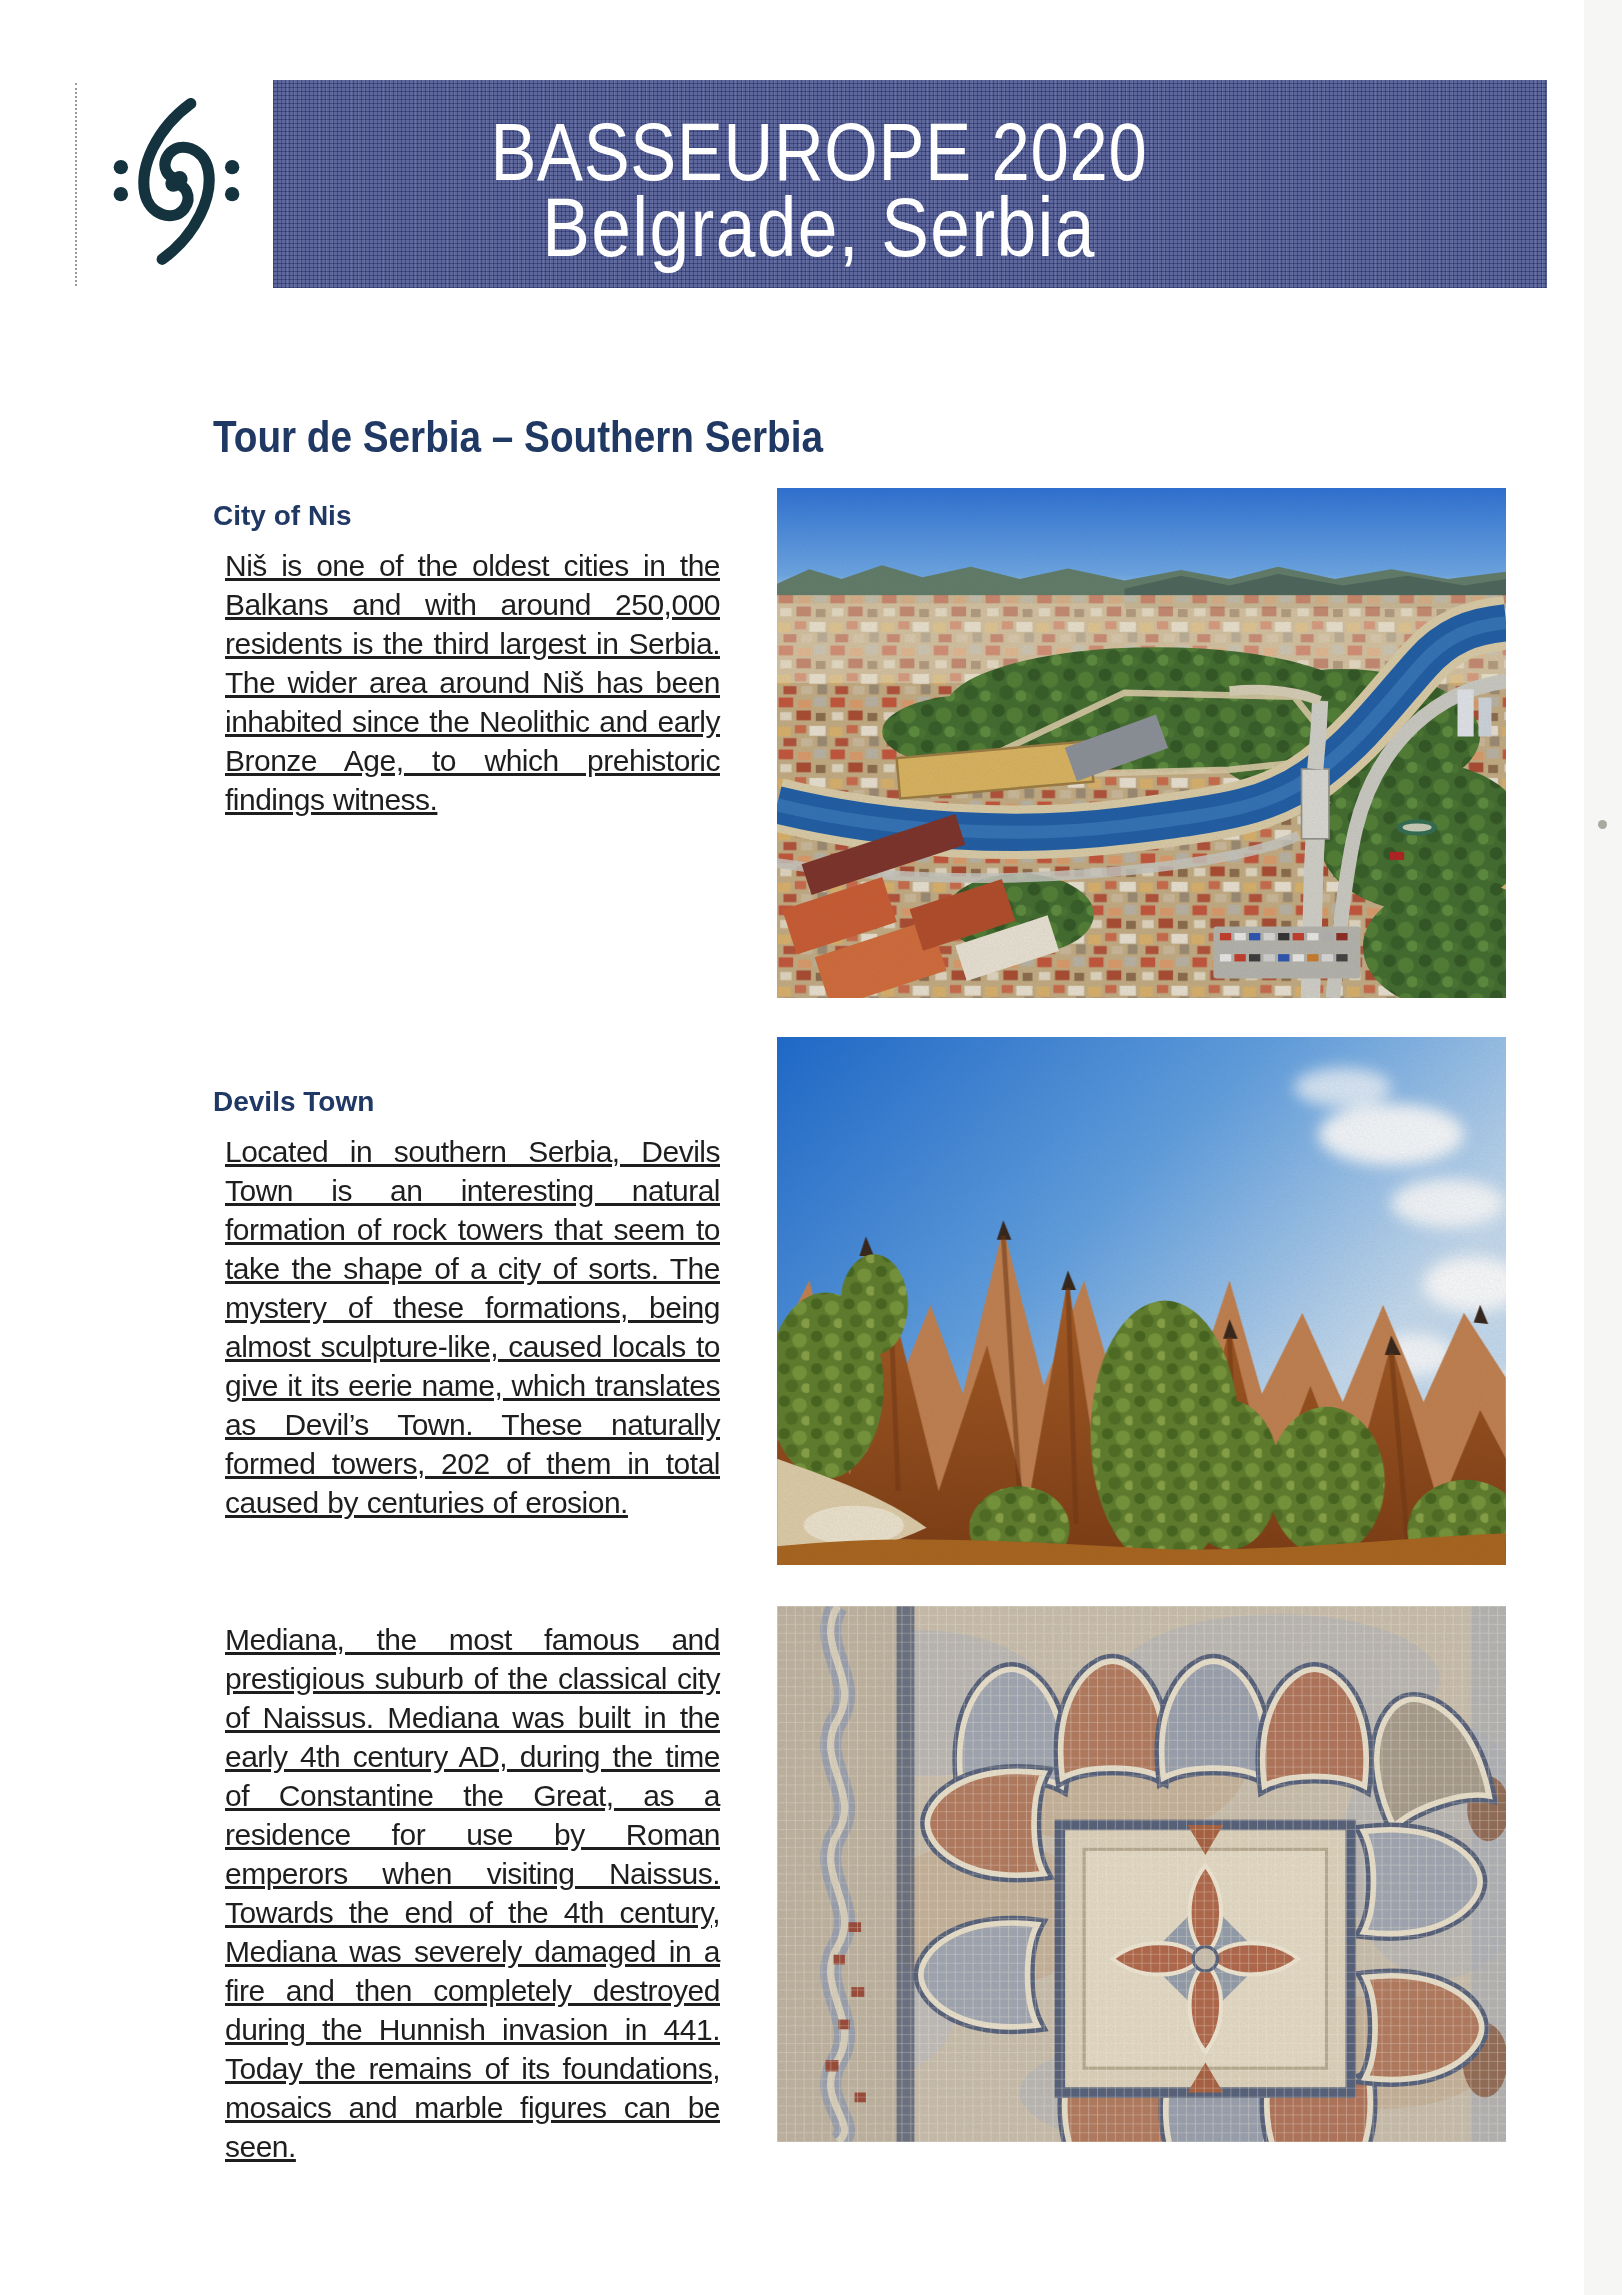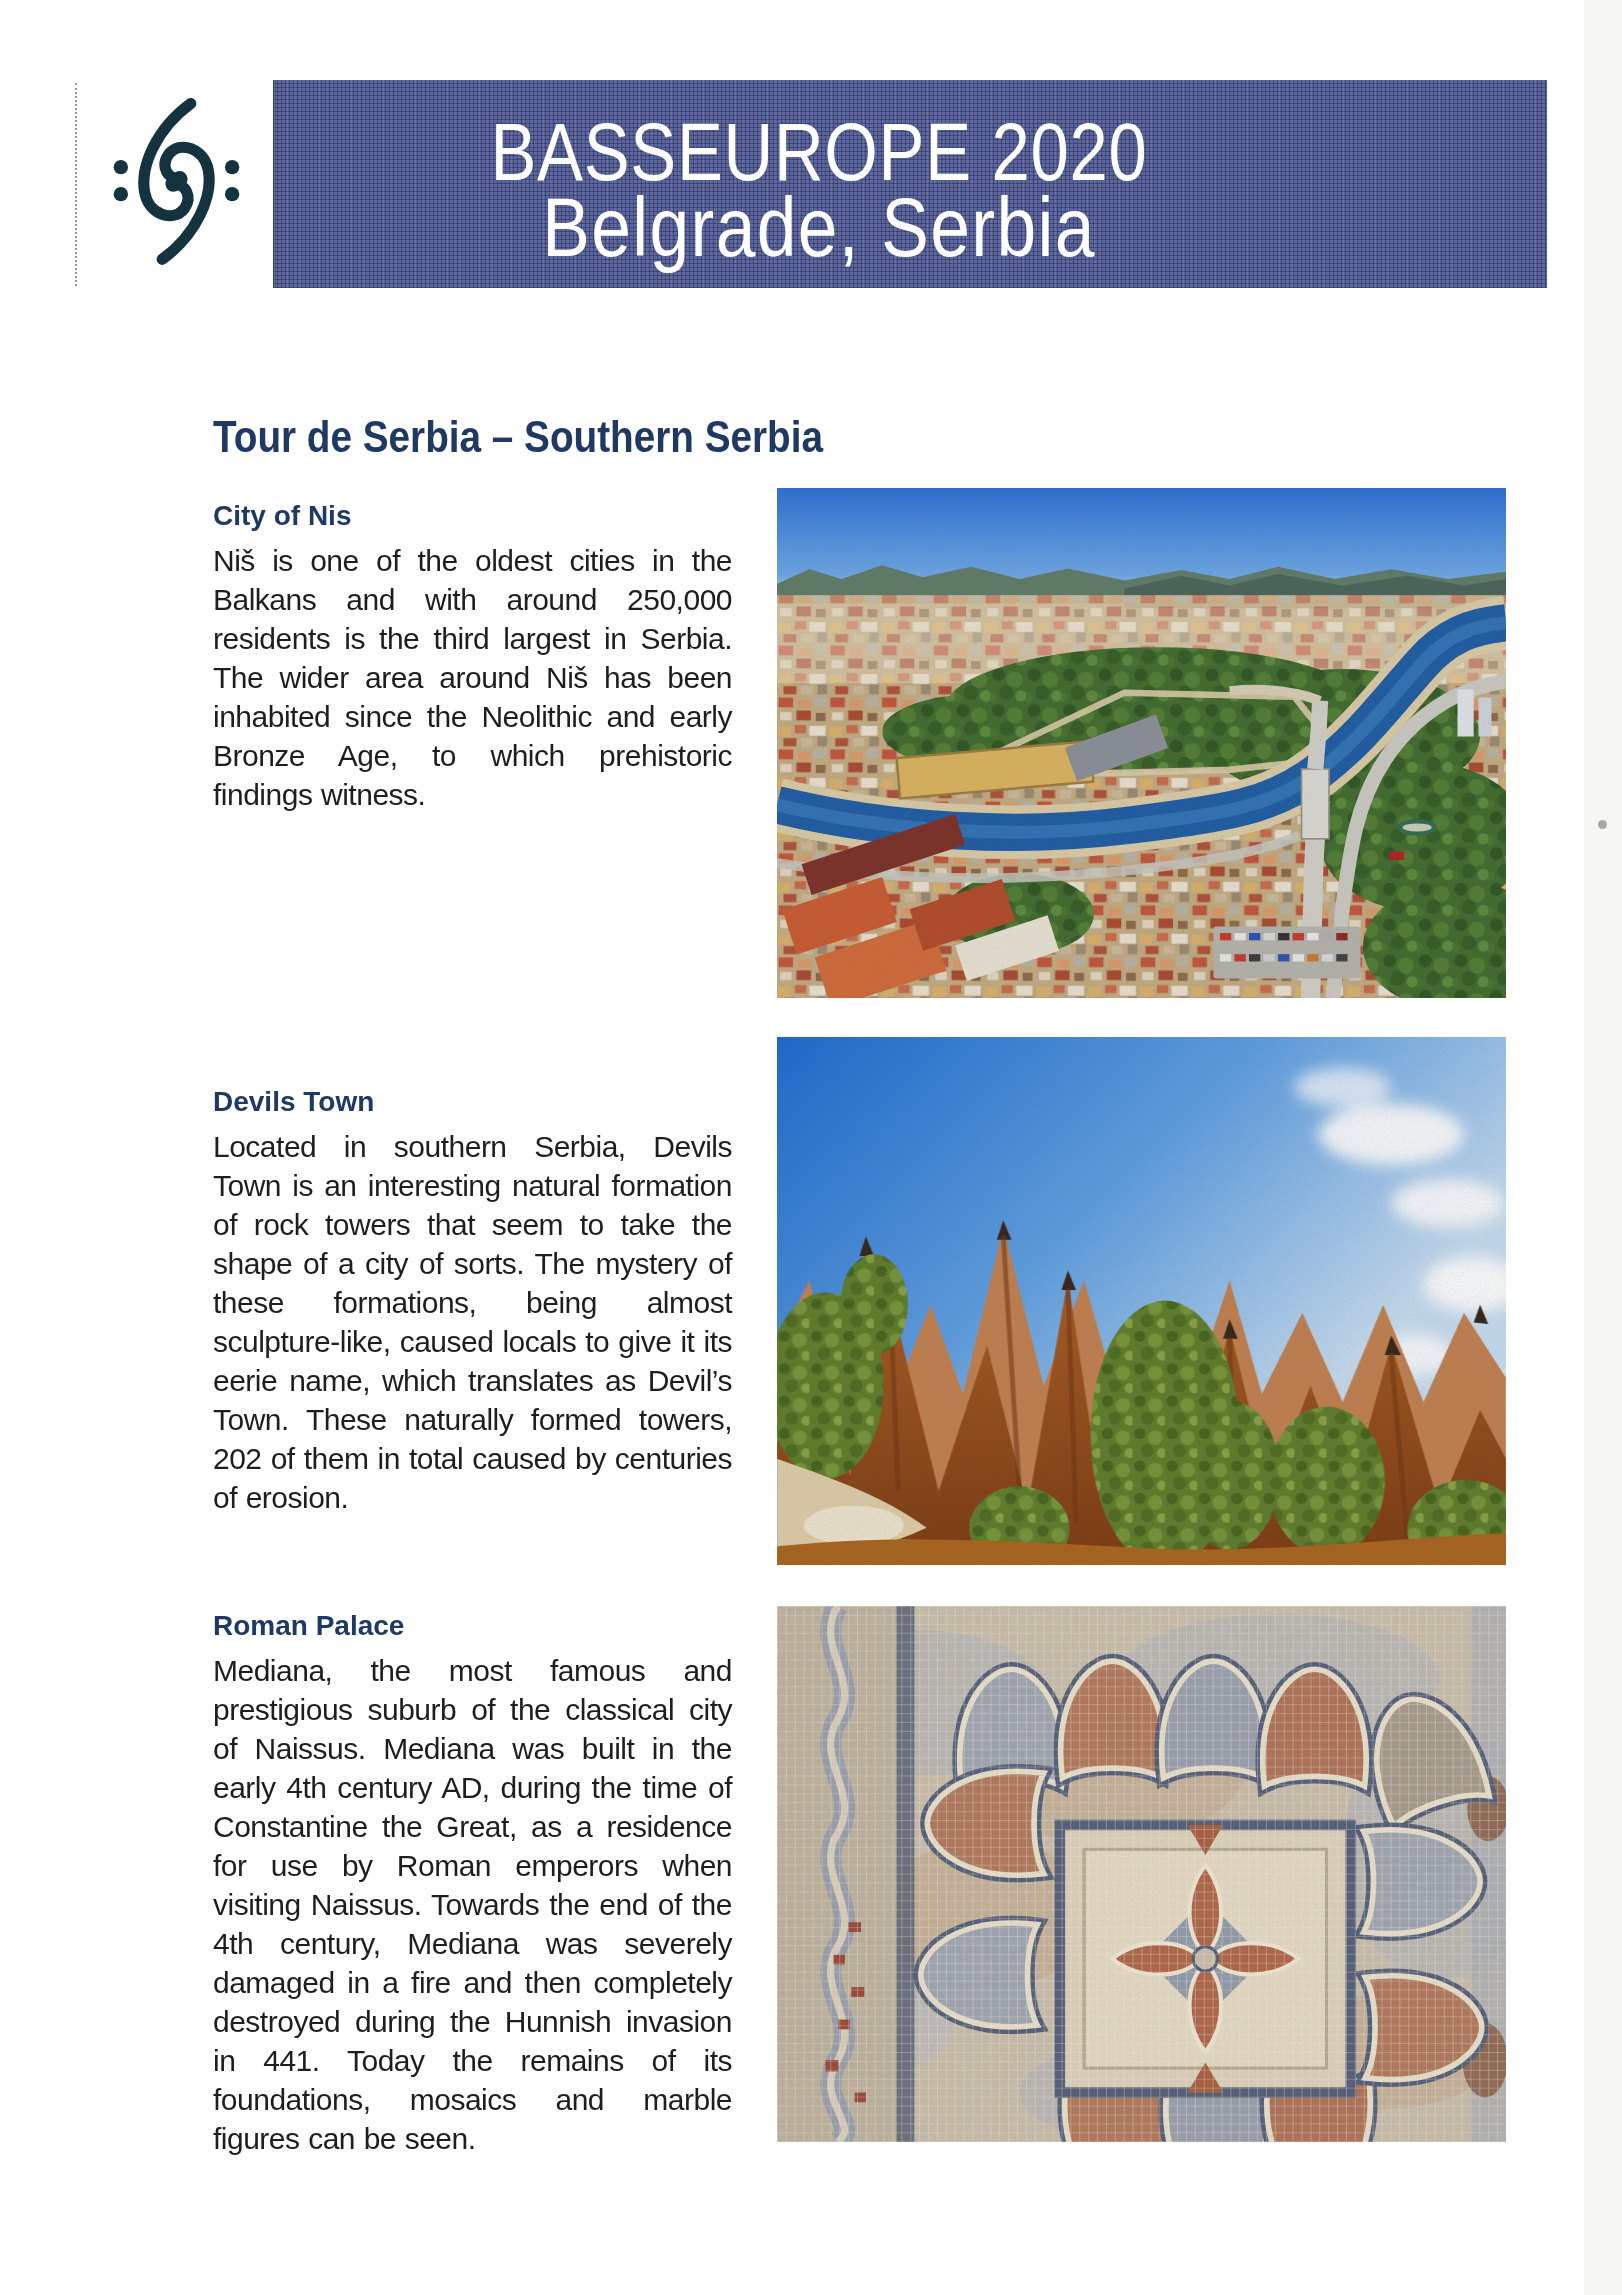--- a/index.html
+++ b/index.html
@@ -21,22 +21,22 @@
                white-space:nowrap;line-height:1;}
   .t1{top:32px;font-size:81px;letter-spacing:0.8px;}
   .t2{top:105px;font-size:84px;letter-spacing:1.6px;}
   
   .section-title{position:absolute;left:213px;top:411px;margin:0;color:#203864;
                  font-size:45px;font-weight:bold;white-space:nowrap;
                  transform:scaleX(.86);transform-origin:0 50%;}
   .article{position:absolute;left:213px;width:519px;}
   .a1{top:498px;} .a2{top:1084px;} .a3{top:1608px;}
   .article h3{margin:0 0 6.5px 0;color:#203864;font-size:28px;font-weight:bold;line-height:36px;}
-  .article p{margin:0;font-size:30px;line-height:39px;letter-spacing:-0.5px;word-spacing:0.8px;
-             text-align:justify;color:#1e1e1e;}
+  .article p{margin:12px;font-size:30px;line-height:39px;letter-spacing:-0.5px;word-spacing:0.8px;
+             text-align:justify;color:#1e1e1e;text-decoration:underline;}
   
   .photo{position:absolute;left:777px;overflow:hidden;}
   .ph1{top:488px;width:729px;height:510px;}
   .ph2{top:1037px;width:729px;height:528px;}
   .ph3{top:1606px;width:729px;height:536px;}
   .photo svg{display:block;width:100%;height:100%;}
   
   .edge-shade{position:absolute;right:0;top:0;width:50px;height:100%;
               background:rgba(168,168,160,.10);}
   .scan-dot{position:absolute;left:1598px;top:820px;width:9px;height:9px;border-radius:50%;
@@ -79,21 +79,20 @@
     <h3>City of Nis</h3>
     <p>Niš is one of the oldest cities in the Balkans and with around 250,000 residents is the third largest in Serbia. The wider area around Niš has been inhabited since the Neolithic and early Bronze Age, to which prehistoric findings witness.</p>
   </div>
 
   <div class="article a2">
     <h3>Devils Town</h3>
     <p>Located in southern Serbia, Devils Town is an interesting natural formation of rock towers that seem to take the shape of a city of sorts. The mystery of these formations, being almost sculpture-like, caused locals to give it its eerie name, which translates as Devil’s Town. These naturally formed towers, 202 of them in total caused by centuries of erosion.</p>
   </div>
 
   <div class="article a3">
-    <h3>Roman Palace</h3>
     <p>Mediana, the most famous and prestigious suburb of the classical city of Naissus. Mediana was built in the early 4th century AD, during the time of Constantine the Great, as a residence for use by Roman emperors when visiting Naissus. Towards the end of the 4th century, Mediana was severely damaged in a fire and then completely destroyed during the Hunnish invasion in 441. Today the remains of its foundations, mosaics and marble figures can be seen.</p>
   </div>
 
   <div class="photo ph1">
     <svg viewBox="0 0 902 628" preserveAspectRatio="none">
       <defs>
         <linearGradient id="sky1" x1="0" y1="0" x2="0" y2="1">
           <stop offset="0" stop-color="#2a70d6"></stop>
             <stop offset="0.75" stop-color="#6aa6e6"></stop>
             <stop offset="1" stop-color="#b6d6f0"></stop>

